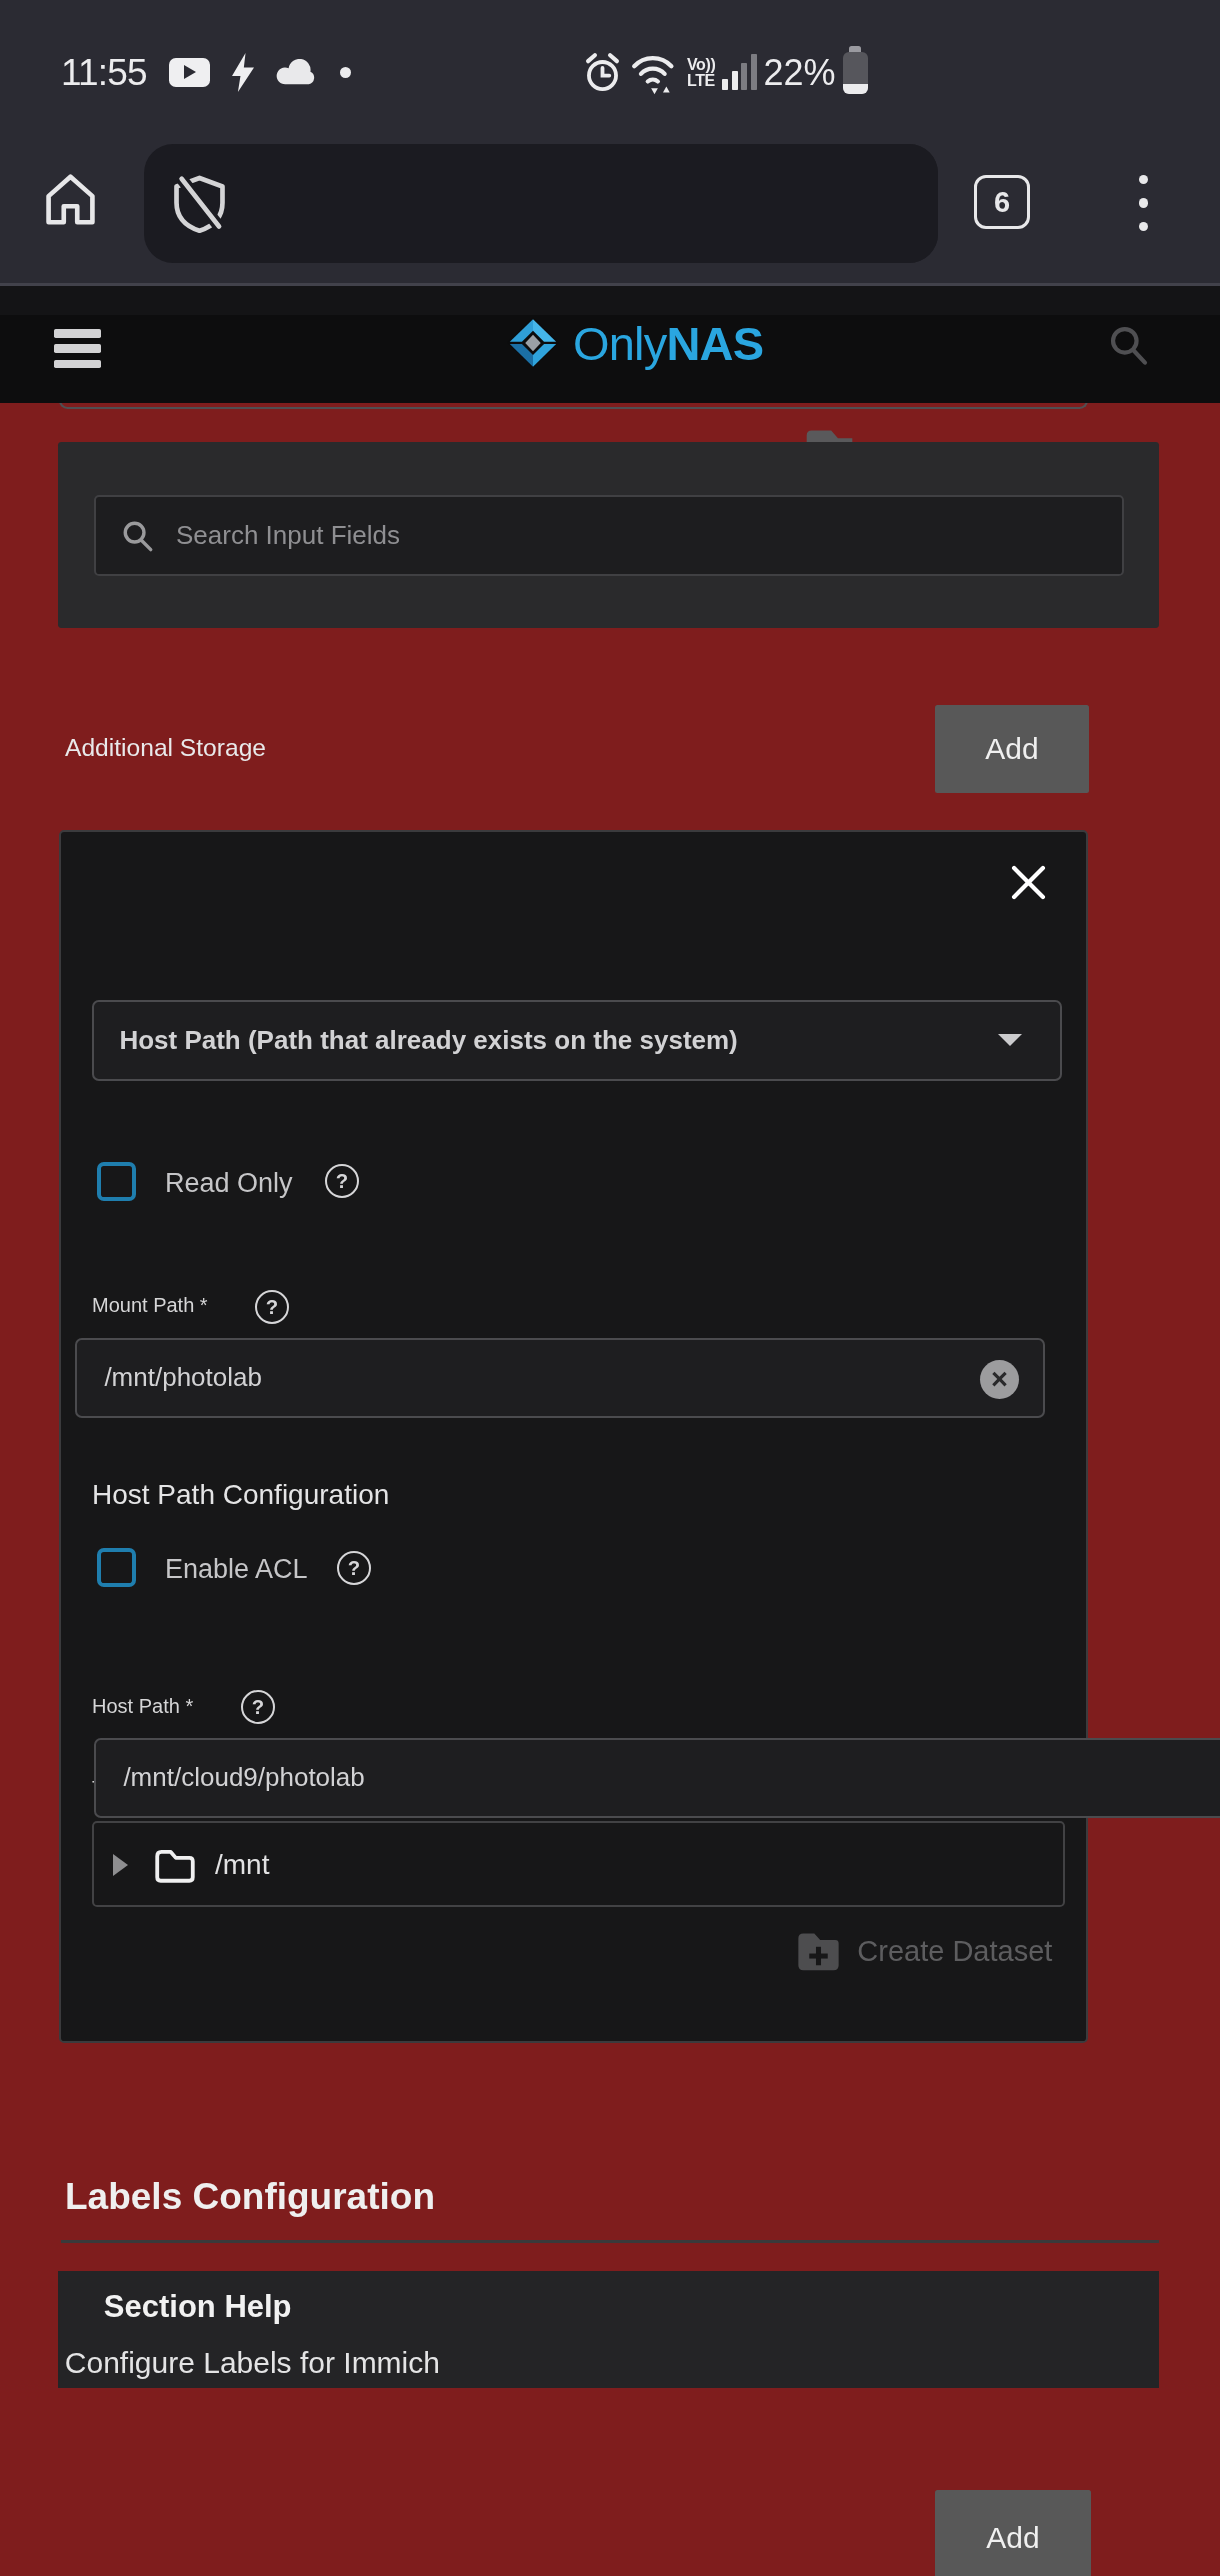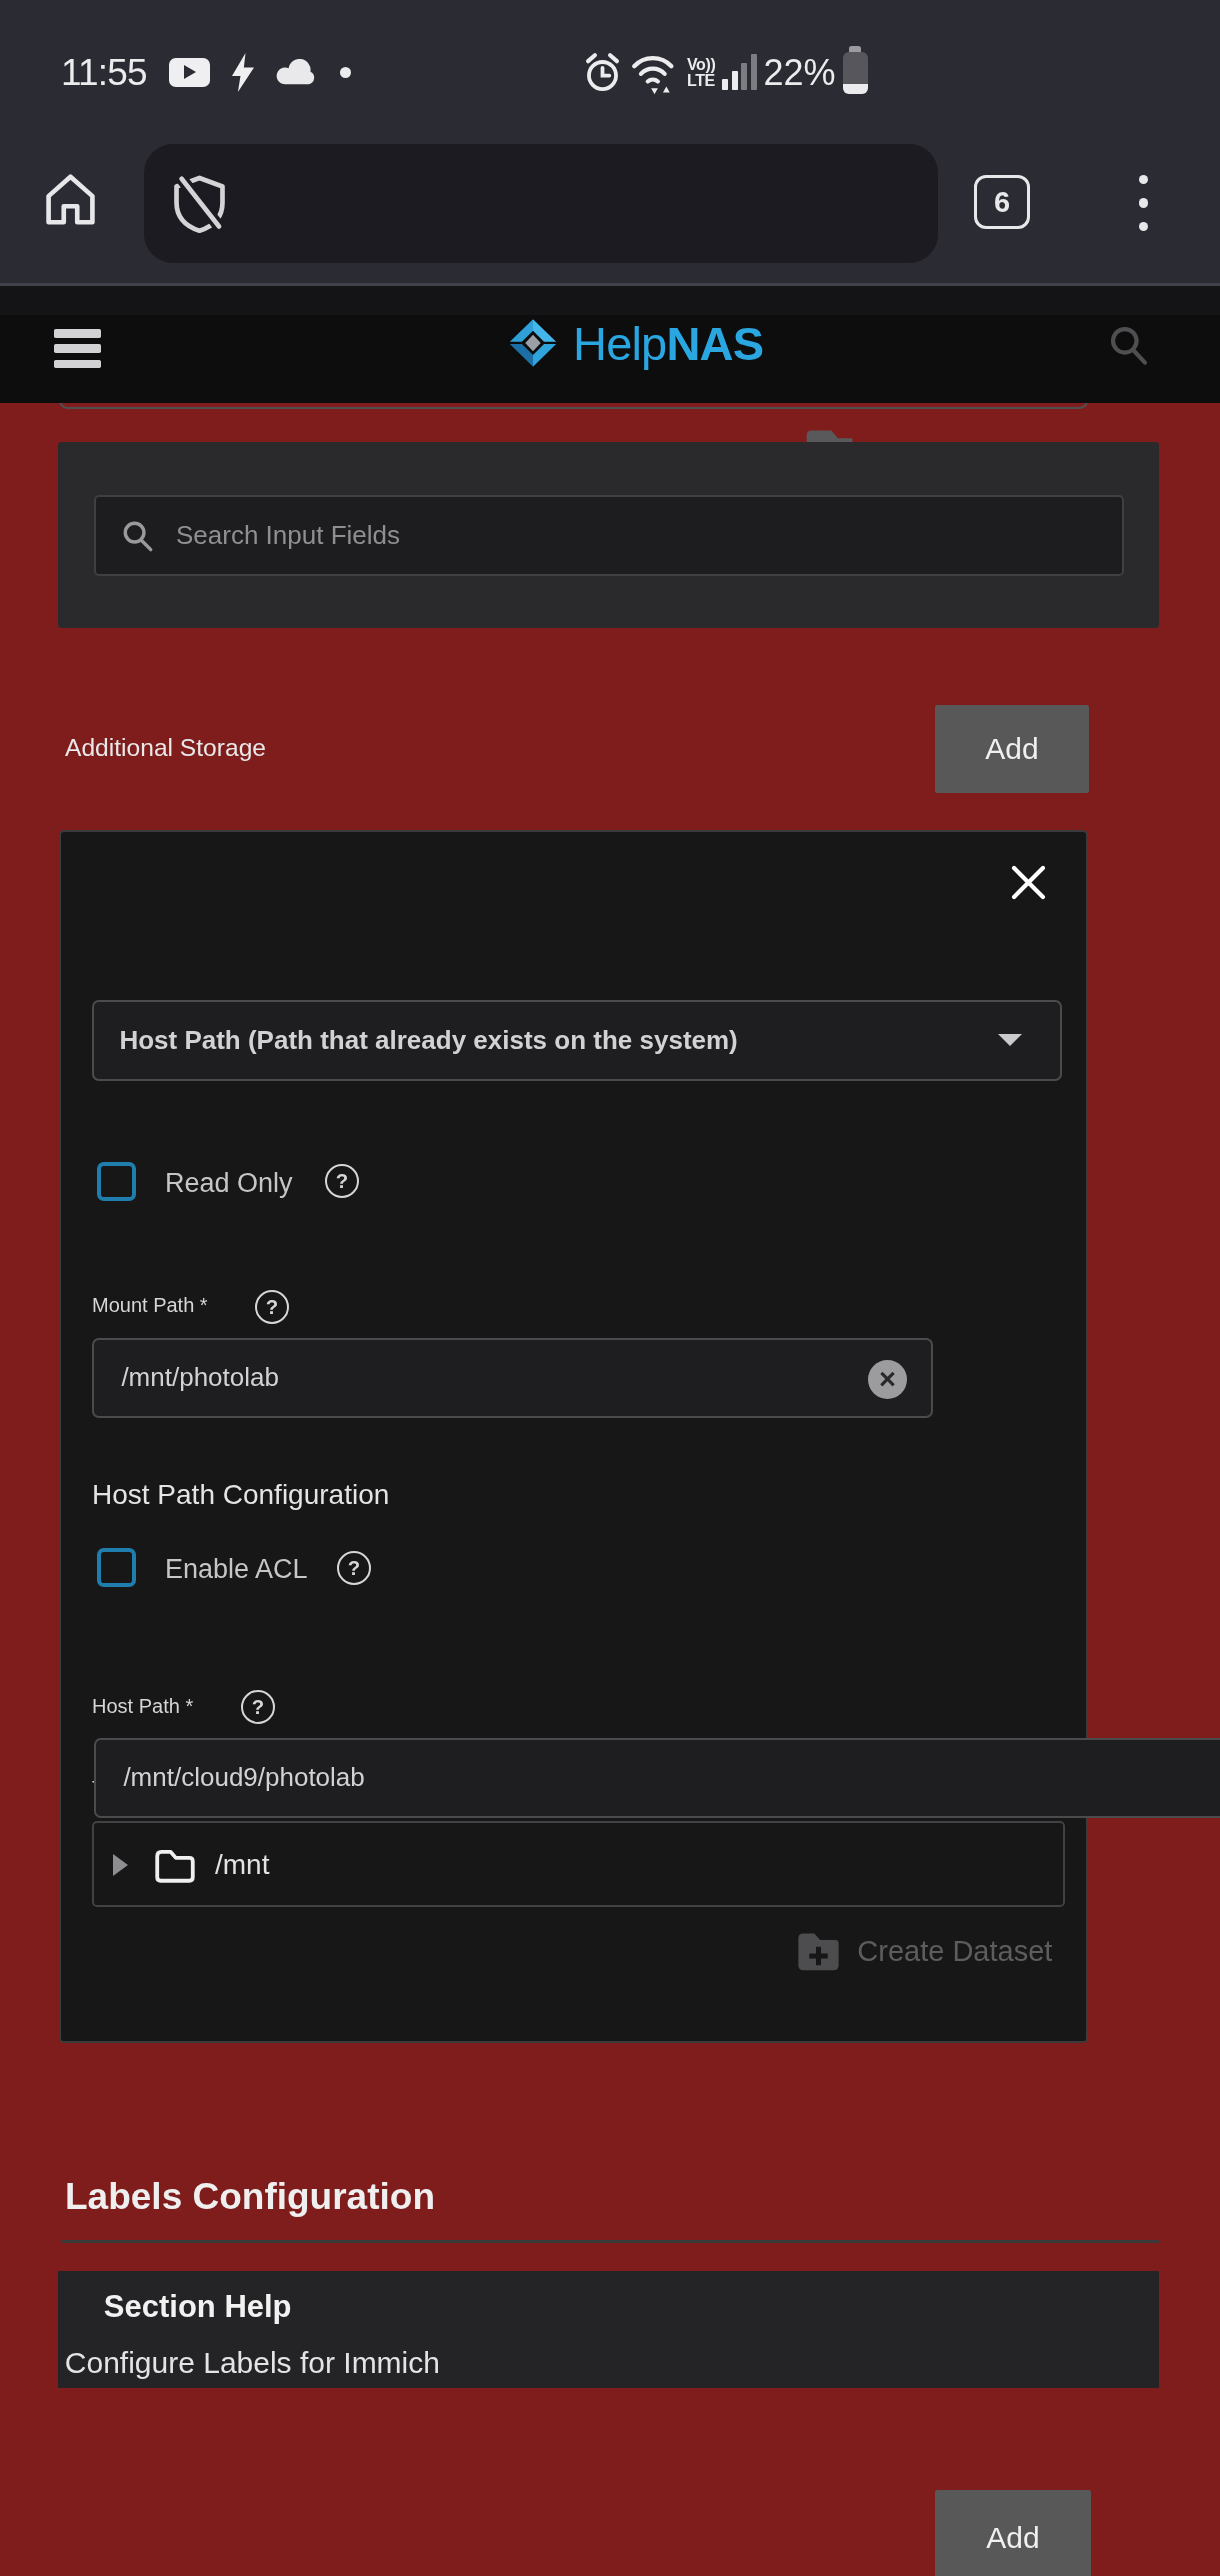--- a/index.html
+++ b/index.html
@@ -184,21 +184,21 @@
 
   <div class="abs brand">
     <svg width="56" height="53" viewBox="0 0 100 96">
       <polygon points="50,0 97,46 50,92 3,46" fill="#0c0c0d"></polygon>
       <polygon points="50,4 8,45 30,45 50,25" fill="#2f9fd8"></polygon>
       <polygon points="50,4 92,45 70,45 50,25" fill="#45b6ea"></polygon>
       <polygon points="8,49 50,90 50,69 30,49" fill="#1b6fa5"></polygon>
       <polygon points="92,49 50,90 50,69 70,49" fill="#2fa3dc"></polygon>
       <polygon points="50,32 64,47 50,62 36,47" fill="#9aa0a6"></polygon>
     </svg>
-    <span class="brand-text"><span>Help</span><b>NAS</b></span>
+    <span class="brand-text"><span>Only</span><b>NAS</b></span>
   </div>
 
   <svg class="abs" style="left:1108px;top:324px;z-index:6;" width="42" height="42" viewBox="0 0 50 50">
     <circle cx="20" cy="20" r="14" stroke="#4f4f52" stroke-width="5" fill="none"></circle>
     <path d="M30 31 L44 46" stroke="#4f4f52" stroke-width="5" stroke-linecap="round"></path>
   </svg>
 
   <div class="abs cut-input"></div>
 
   <svg class="abs folder-sliver" width="49" height="14.4" viewBox="0 0 58 17">
@@ -240,21 +240,21 @@
     <div class="abs chk-label" style="left:104px;top:336px;">Read Only</div>
     <div class="abs help" style="left:264px;top:332px;">
       <span>?</span>
     </div>
 
     <div class="abs fld-label" style="left:31px;top:462px;">Mount Path *</div>
     <div class="abs help" style="left:194px;top:458px;">
       <span>?</span>
     </div>
 
-    <div class="abs control" style="left:31px;top:506px;width:841px;height:80px;">
+    <div class="abs control" style="left:14px;top:506px;width:970px;height:80px;">
       <input class="abs control-text" style="left: 25.4px; top: 0px; width: 847px; height: 75px; background: transparent; border: none; outline: none; font-family: &quot;Liberation Sans&quot;, sans-serif;" value="/mnt/photolab">
       <span class="abs clear-btn" style="right:24px;top:19.5px;">
         <span>×</span>
       </span>
     </div>
 
     <div class="abs subhead" style="left:31px;top:647px;">Host Path Configuration</div>
 
     <div class="abs checkbox" style="left:36px;top:716px;"></div>
     <div class="abs chk-label" style="left:104px;top:722px;">Enable ACL</div>

